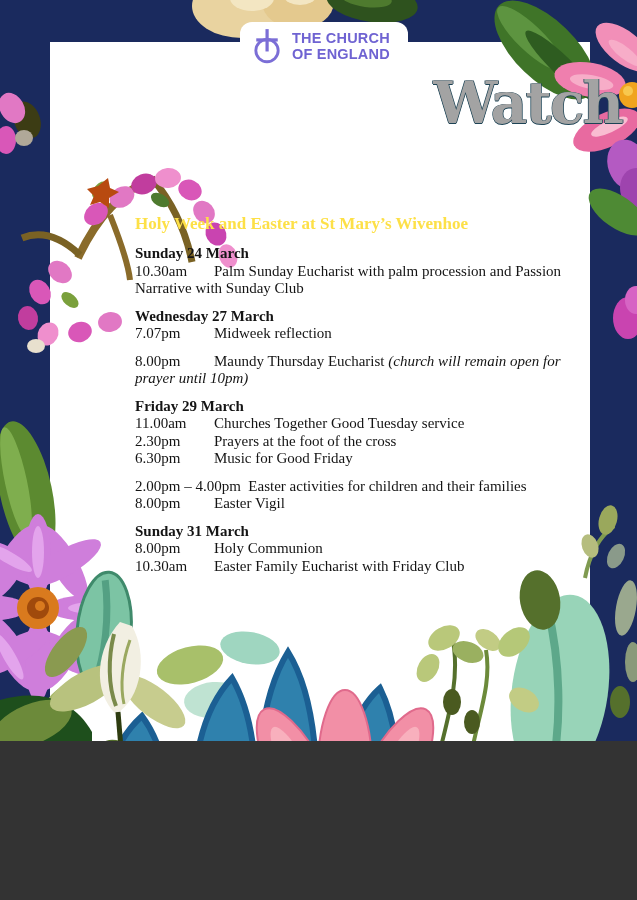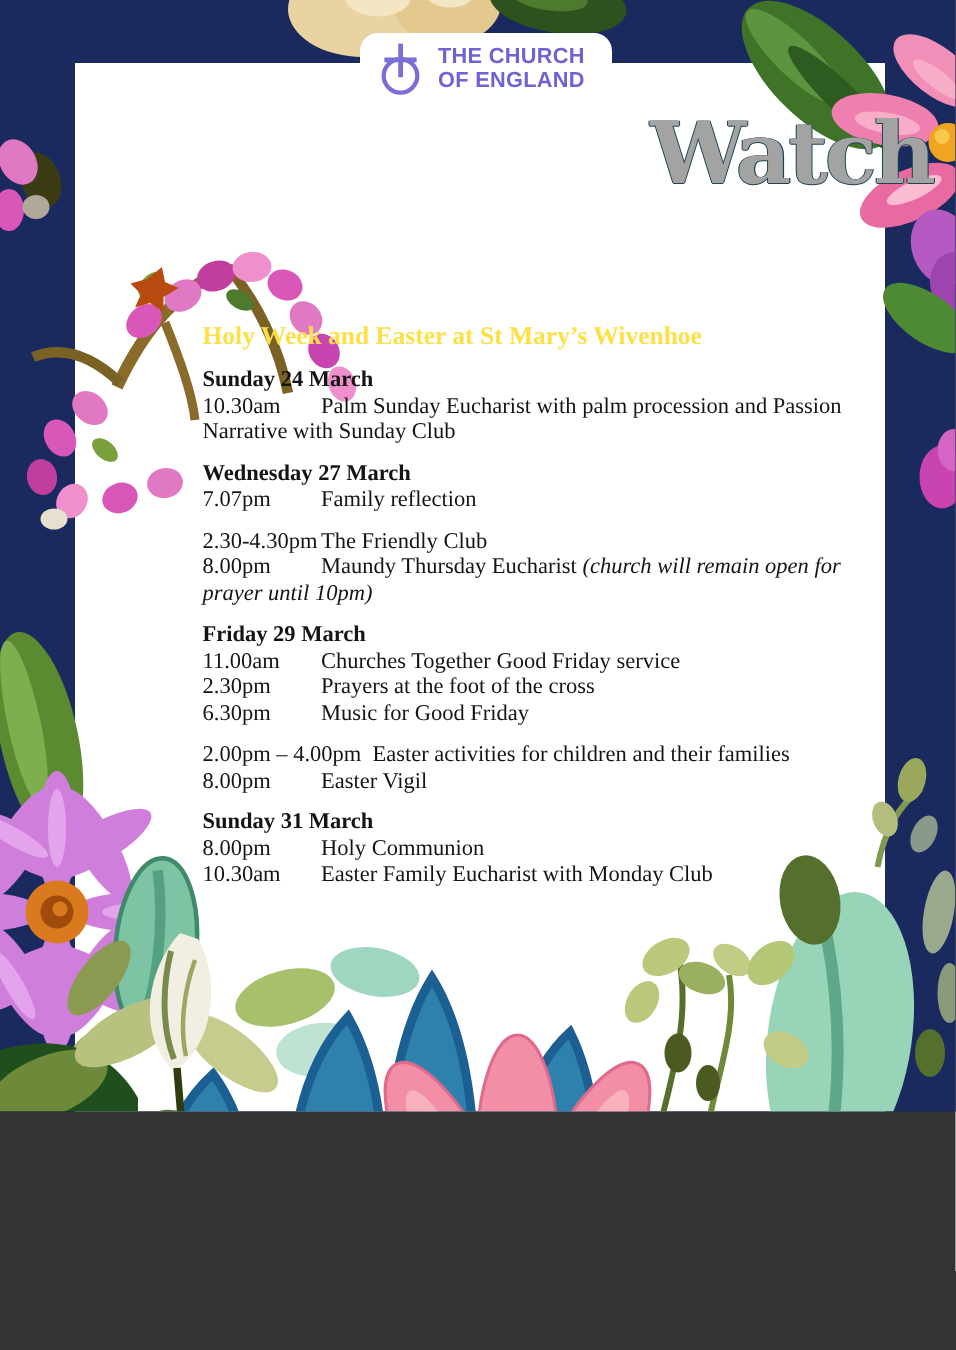--- a/index.html
+++ b/index.html
@@ -257,36 +257,35 @@
 
   <div class="subtitle">Holy Week and Easter at St Mary’s Wivenhoe</div>
 
   <div class="schedule">
       <div class="section">
         <div class="day">Sunday 24 March</div>
         <div class="event"><span class="time">10.30am</span><span>Palm Sunday Eucharist with palm procession and Passion Narrative with Sunday Club</span></div>
       </div>
       <div class="section">
         <div class="day">Wednesday 27 March</div>
-        <div class="event"><span class="time">7.07pm</span><span>Family reflection</span></div>
-      </div>
-      <div class="section">
-        <div class="event"><span class="time">2.30-4.30pm</span><span>The Friendly Club</span></div>
+        <div class="event"><span class="time">7.07pm</span><span>Midweek reflection</span></div>
+      </div>
+      <div class="section">
         <div class="event"><span class="time">8.00pm</span><span>Maundy Thursday Eucharist </span><i>(church will remain open for prayer until 10pm)</i></div>
       </div>
       <div class="section">
         <div class="day">Friday 29 March</div>
-        <div class="event"><span class="time">11.00am</span><span>Churches Together Good Friday service</span></div>
+        <div class="event"><span class="time">11.00am</span><span>Churches Together Good Tuesday service</span></div>
         <div class="event"><span class="time">2.30pm</span><span>Prayers at the foot of the cross</span></div>
         <div class="event"><span class="time">6.30pm</span><span>Music for Good Friday</span></div>
       </div>
       <div class="section">
         <div class="event"><span class="time">2.00pm – 4.00pm</span><span>&nbsp; Easter activities for children and their families</span></div>
         <div class="event"><span class="time">8.00pm</span><span>Easter Vigil</span></div>
       </div>
       <div class="section">
         <div class="day">Sunday 31 March</div>
         <div class="event"><span class="time">8.00pm</span><span>Holy Communion</span></div>
-        <div class="event"><span class="time">10.30am</span><span>Easter Family Eucharist with Monday Club</span></div>
+        <div class="event"><span class="time">10.30am</span><span>Easter Family Eucharist with Friday Club</span></div>
       </div>
     </div>
 
 </div>
 
 </body></html>

